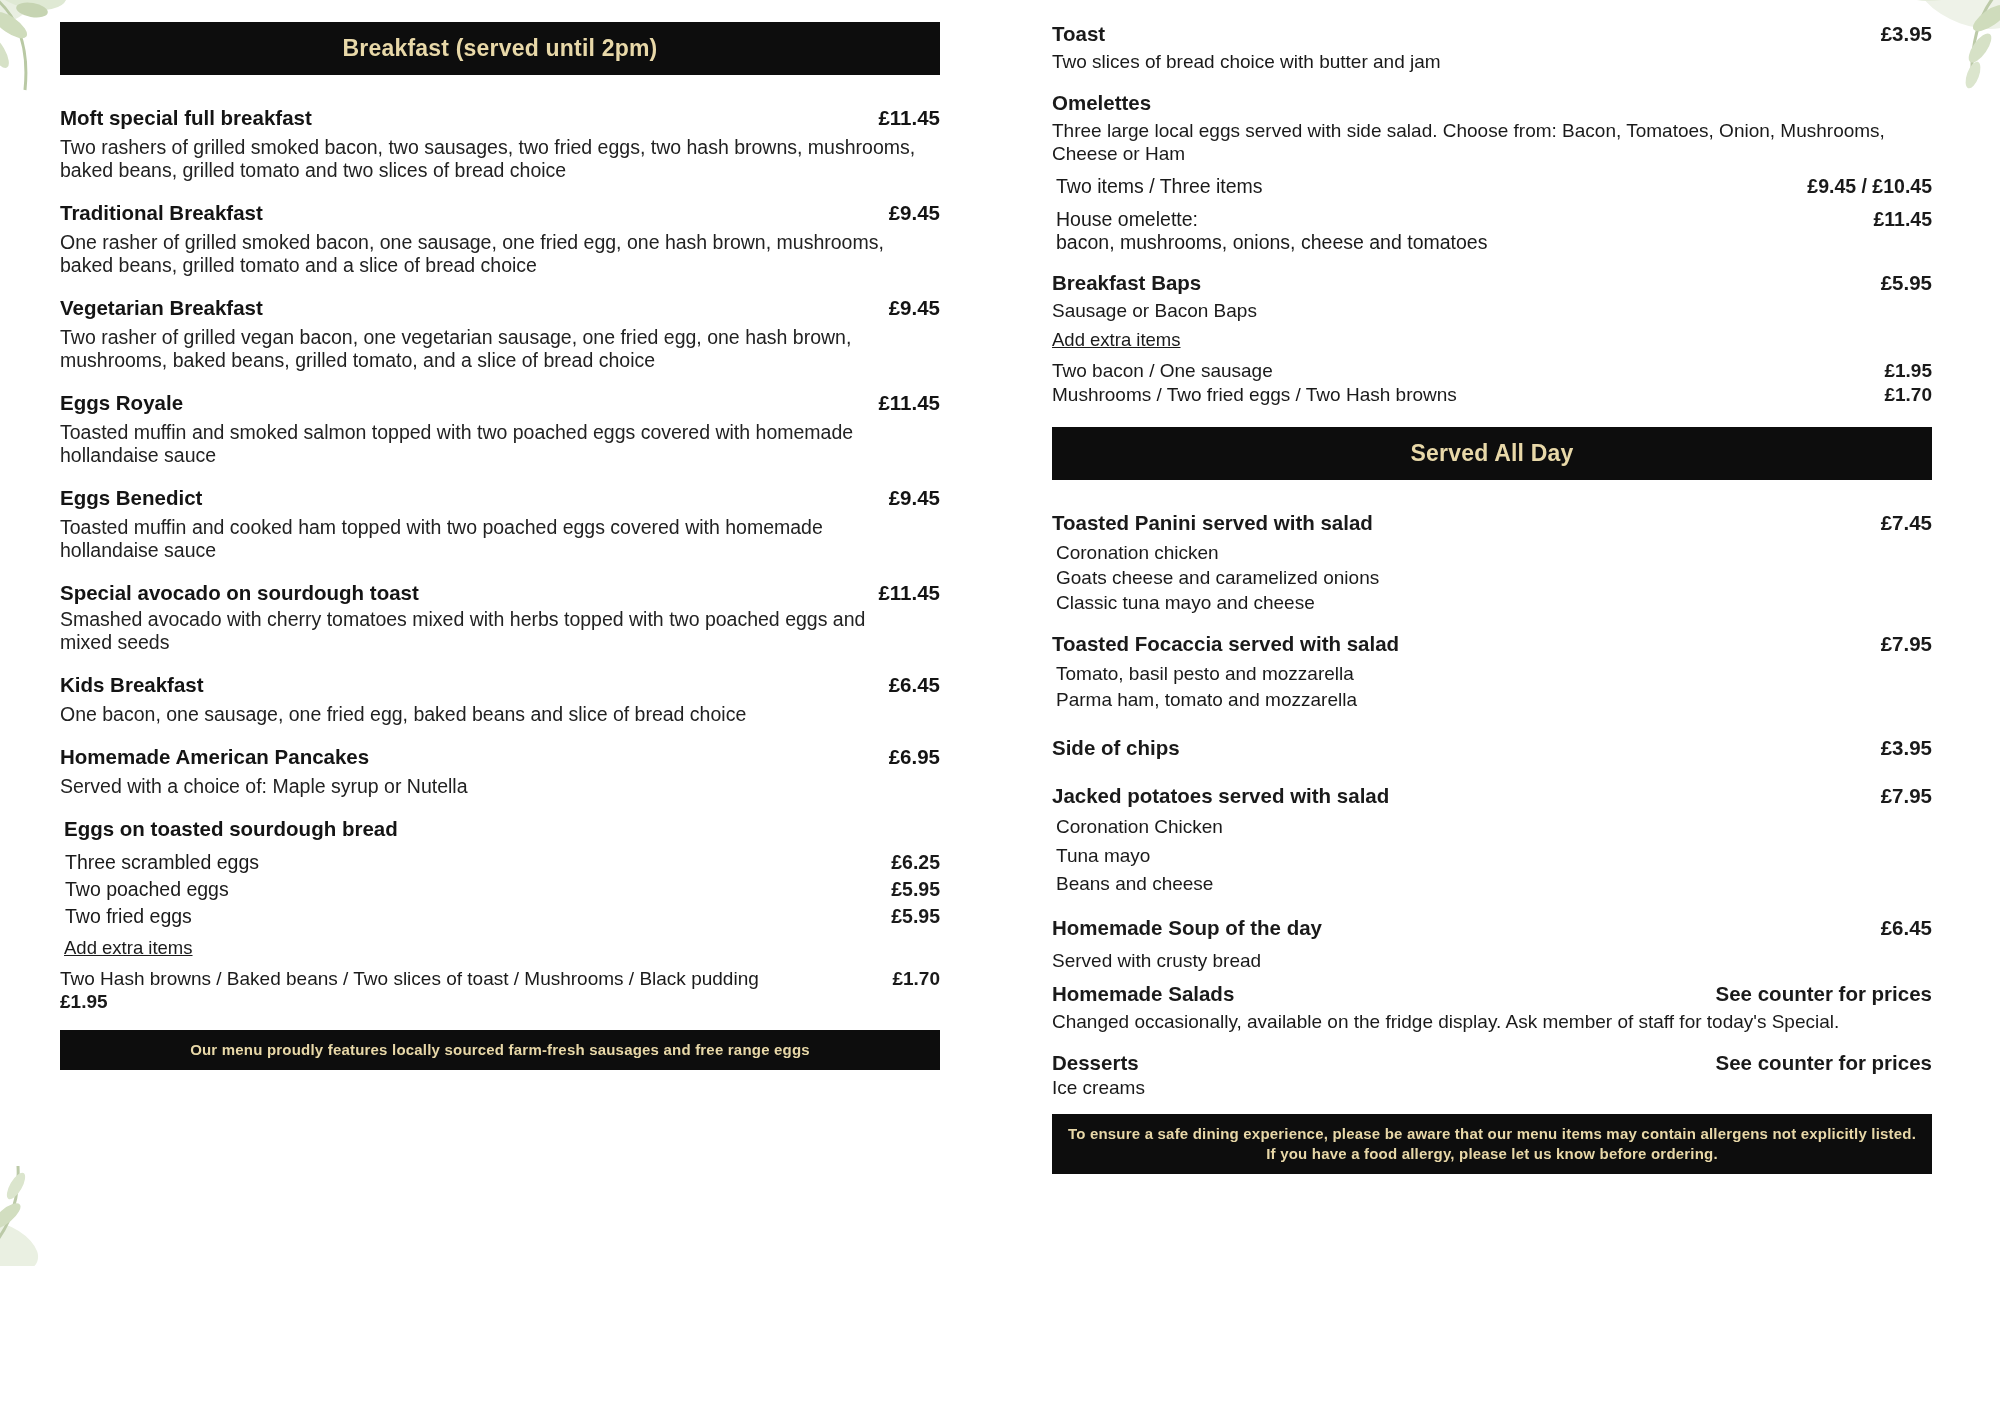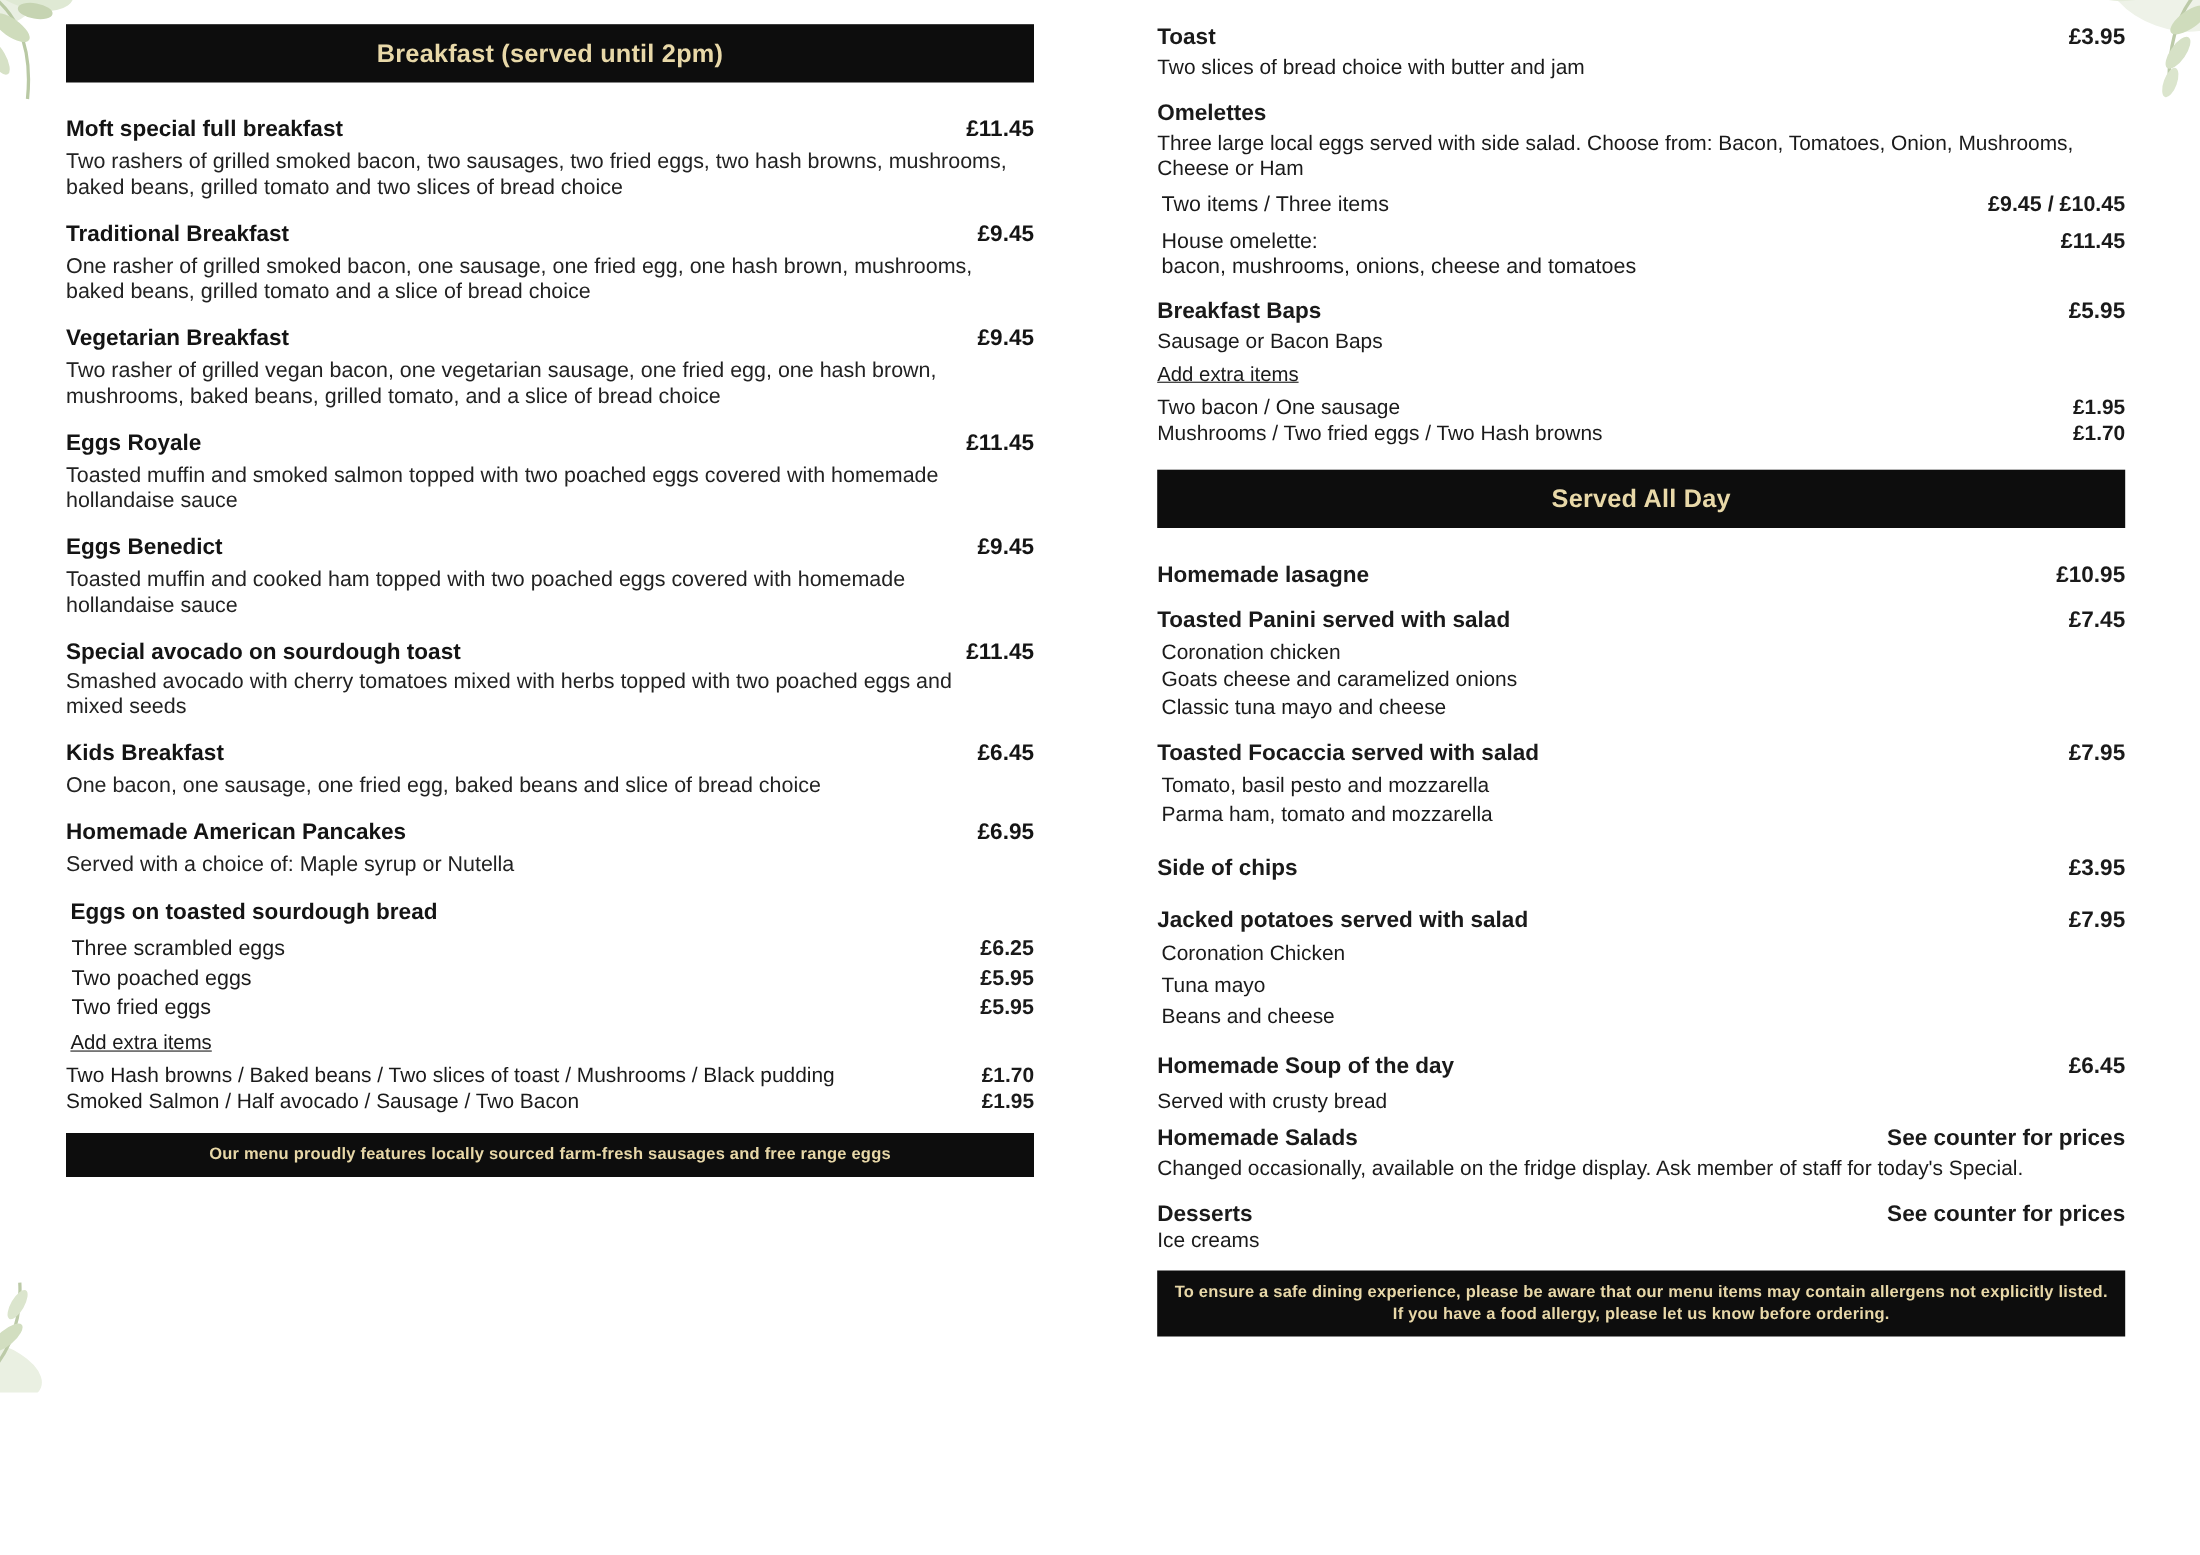--- a/index.html
+++ b/index.html
@@ -270,21 +270,20 @@
             <div>£5.95</div>
           </div>
         </div>
         <div class="underlined indent">Add extra items</div>
         <div class="extra-rows">
           <div class="extra-row">
             <div class="t">Two Hash browns / Baked beans / Two slices of toast / Mushrooms / Black pudding</div>
             <div class="p">£1.70</div>
           </div>
           <div class="extra-row">
-            <div class="t">Smoked Salmon / Half avocado / Sausage / Two Bacon</div>
             <div class="p">£1.95</div>
           </div>
         </div>
       </div>
 
       <div class="band small footer-left">Our menu proudly features locally sourced farm-fresh sausages and free range eggs</div>
 
     </div>
 
     <div class="col">
@@ -329,26 +328,20 @@
             <div class="t"> Mushrooms / Two fried eggs / Two Hash browns</div>
             <div class="p">£1.70</div>
           </div>
         </div>
       </div>
 
       <div class="spacer-20"></div>
       <div class="band">Served All Day</div>
       <div class="spacer-14"></div>
 
-      <div class="r-item">
-        <div class="row">
-          <div class="r-name">Homemade lasagne</div>
-          <div class="r-price">£10.95</div>
-        </div>
-      </div>
 
       <div class="r-item">
         <div class="row">
           <div class="r-name">Toasted Panini served with salad</div>
           <div class="r-price">£7.45</div>
         </div>
         <div class="r-sub">
           <div>Coronation chicken</div>
           <div>Goats cheese and caramelized onions</div>
           <div>Classic tuna mayo and cheese</div>

